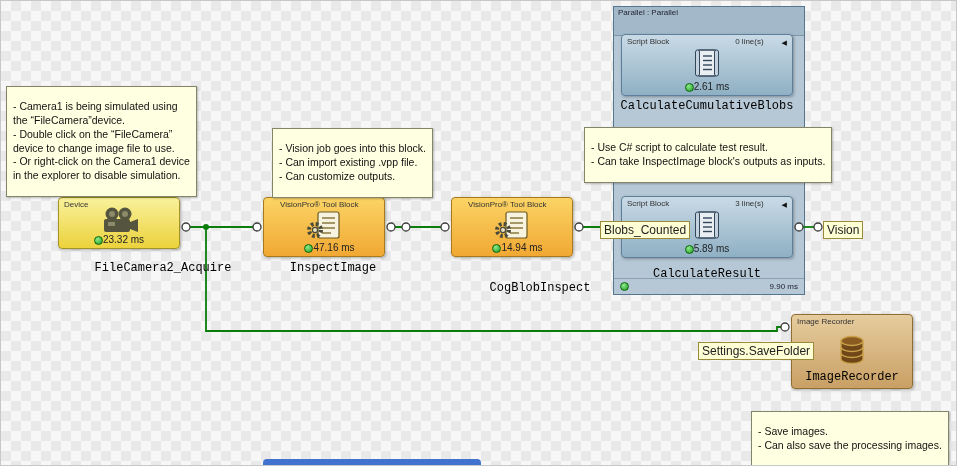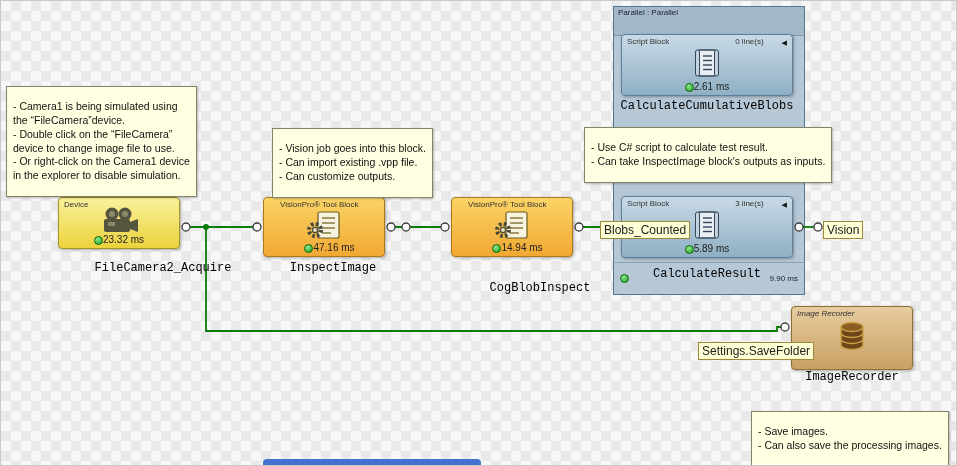--- a/index.html
+++ b/index.html
@@ -47,21 +47,21 @@
   }
 
   .wire-label {
     position:absolute; background:#ffffd6; border:1px solid #9a8a3a;
     font-size:12px; padding:1px 3px; color:#222; z-index:4; white-space:nowrap; line-height:1.2;
   }
 
   .group-box { position:absolute; left:612px; top:5px; width:192px; height:289px; background:#b6c8d6; border:1px solid #55768f; z-index:1; }
   .group-header { height:29px; background:#a3b9c9; border-bottom:1px solid #7d97ab; font-size:8px; color:#223; padding:2px 4px; line-height:1; }
   .group-footer {
-    position:absolute; left:0; right:0; bottom:0; height:32px; border-top:1px solid #8aa2b4;
+    position:absolute; left:0; right:0; bottom:0; height:16px; border-top:1px solid #8aa2b4;
     display:flex; justify-content:space-between; align-items:center; padding:0 6px; font-size:8px; color:#223;
   }
 
   #wires { position:absolute; left:0; top:0; z-index:2; pointer-events:none; }
 
   .scroll-thumb { position:absolute; left:262px; top:458px; width:218px; height:9px; background:#4272cf; border-radius:4px; z-index:6; }
 </style>
 </head>
 <body>
 
@@ -213,21 +213,21 @@
         <line x1="9" y1="21.5" x2="18" y2="21.5" stroke="#33465a" stroke-width="1.4"></line>
       </svg>
     </div>
     <div class="node-footer">
       <span class="status-dot"></span>
       <span>5.89 ms</span>
     </div>
   </div>
   <div class="node-title" style="left:706px;top:260px;margin-top:6px;">CalculateResult</div>
 
-  <div class="node recorder" style="left:790px;top:305px;width:122px;height:64px;font-style:italic;">
+  <div class="node recorder" style="left:790px;top:313px;width:122px;height:75px;">
     <div class="node-header">
       <span>Image Recorder</span>
     </div>
     <div class="node-icon">
       <svg width="30" height="32" viewBox="0 0 30 32">
         <path d="M4 7 v18 a11 4.5 0 0 0 22 0 V7" fill="#6e4617" stroke="#caa14a" stroke-width="1.4"></path>
         <ellipse cx="15" cy="7" rx="11" ry="4.5" fill="#8a5c22" stroke="#caa14a" stroke-width="1.4"></ellipse>
         <path d="M4 13 a11 4.5 0 0 0 22 0" fill="none" stroke="#caa14a" stroke-width="1.4"></path>
         <path d="M4 19 a11 4.5 0 0 0 22 0" fill="none" stroke="#caa14a" stroke-width="1.4"></path>
       </svg>

